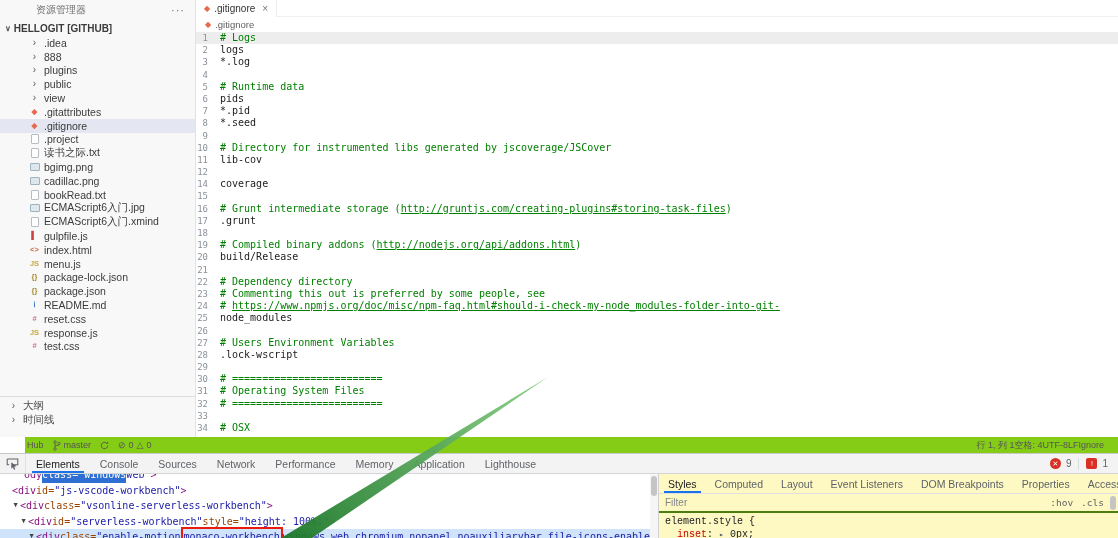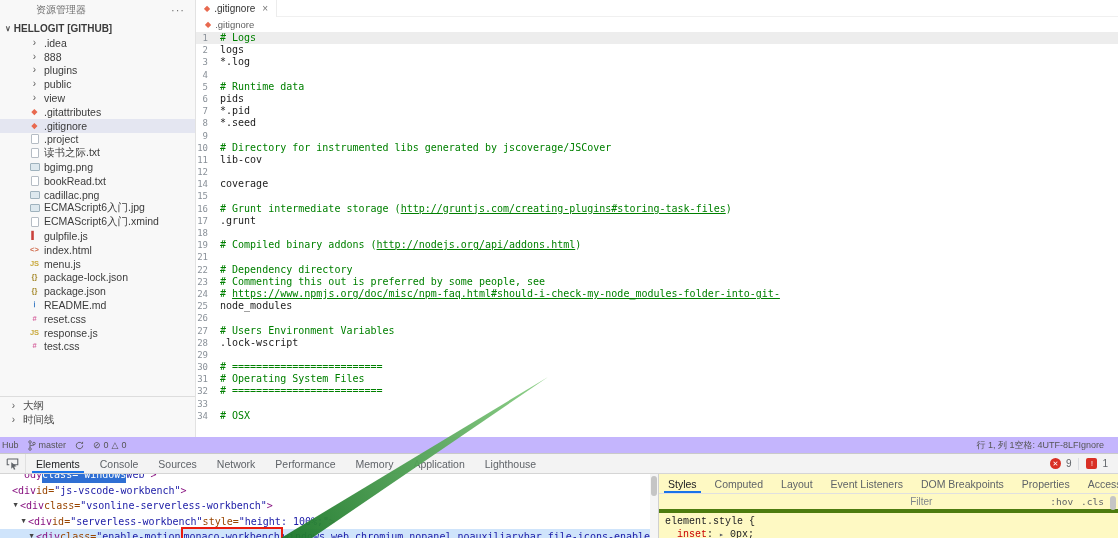--- a/index.html
+++ b/index.html
@@ -37,21 +37,21 @@
   .breadcrumb .git-ico { color:#e8694f; font-size:8px; }
 
   .code { flex:1; overflow:hidden; font-family:"DejaVu Sans Mono", monospace; font-size:10px; line-height:12.2px; padding-top:1px; }
   .cl { display:flex; height:12.2px; white-space:pre; }
   .cl.cur { background:#ededed; }
   .cl .ln { width:24px; flex:none; text-align:right; padding-right:12px; color:#8a9199; font-size:9px; }
   .tok-comment { color:#008000; }
   .tok-comment-link { color:#008000; text-decoration:underline; }
   .tok-plain { color:#1c1c1c; }
 
-  .statusbar { height:16px; flex:none; display:flex; align-items:center; justify-content:space-between; font-size:9px; color:#555; padding:0 14px 0 2px; background:#c4b5fd; }
+  .statusbar { height:16px; flex:none; display:flex; align-items:center; justify-content:space-between; font-size:9px; color:#555; padding:0 14px 0 2px; background:#84cc16;margin-left:25px; }
   .st-left { display:flex; align-items:center; gap:9px; }
   .st-group { display:flex; align-items:center; gap:3px; }
   .st-right { display:flex; align-items:center; }
   .st-right span { white-space:nowrap; }
   .glyph-sm { font-size:9px; color:#555; }
 
   
   .devtools { height:103px; border-top:1px solid #c9c9c9; display:flex; flex-direction:column; background:#fef9c3; }
   .dt-tabbar { height:20px; flex:none; background:#f3f3f3; border-bottom:1px solid #d5d5d5; display:flex; align-items:stretch; font-size:10.5px; color:#5f6368; }
   .dt-inspect { width:26px; display:flex; align-items:center; justify-content:center; border-right:1px solid #e0e0e0; }
@@ -77,21 +77,21 @@
   .tok-value-annotated { color:#1a1aa6; outline:2px solid #ea1b0d; margin:0 2px; padding:0 1px; }
   .tok-value-highlight { background:#2f6fd3; color:#fff; }
   .et-scroll { position:absolute; right:0; top:0; bottom:0; width:8px; background:#f5f5f5; }
   .et-thumb { position:absolute; right:1px; top:2px; width:6px; height:20px; background:#c5c5c5; border-radius:3px; }
 
   .dt-styles { flex:1; min-width:0; border-left:1px solid #d0d0d0; display:flex; flex-direction:column; position:relative; }
   .sp-tabs { height:20px; flex:none; display:flex; align-items:stretch; font-size:10.5px; color:#5f6368; border-bottom:1px solid #e0e0e0; overflow:hidden; }
   .sp-tab { padding:0 9px; display:flex; align-items:center; position:relative; white-space:nowrap; }
   .sp-tab.active { color:#202124; }
   .sp-tab.active::after { content:""; position:absolute; left:5px; right:5px; bottom:0; height:2px; background:#1a73e8; }
-  .sp-filter { height:19px; flex:none; display:flex; align-items:center; justify-content:flex-end; border-bottom:4px solid #4d7c0f; padding:0 14px 0 6px; }
+  .sp-filter { height:19px; flex:none; display:flex; align-items:center; justify-content:space-between; border-bottom:2px solid #4d7c0f; padding:0 14px 0 6px; }
   .sp-filter input { border:none; outline:none; background:transparent; font-size:10px; color:#333; width:140px; font-family:"Liberation Sans", sans-serif; }
   .sp-filter input::placeholder { color:#80868b; }
   .sp-toggles { display:flex; gap:8px; font-size:9.5px; color:#5f6368; font-family:"DejaVu Sans Mono", monospace; }
   .sp-code { flex:1; overflow:hidden; font-family:Liberation Mono, monospace; font-size:10px; line-height:13px; padding:2px 6px 0; color:#202124; }
   .sp-prop { color:#c80000; }
   .sp-arrow { color:#5f6368; font-size:8px; }
   .sp-scroll { position:absolute; right:0; top:22px; width:8px; height:14px; }
   .sp-thumb { width:6px; height:14px; background:#c5c5c5; border-radius:3px; }
 
   
@@ -168,29 +168,29 @@
             <span>读书之际.txt</span>
           </div>
           <div class="sb-row">
             <span class="sb-col">
               <span class="fico-img"></span>
             </span>
             <span>bgimg.png</span>
           </div>
           <div class="sb-row">
             <span class="sb-col">
+              <span class="fico-img"></span>
+            </span>
+            <span>cadillac.png</span>
+          </div>
+          <div class="sb-row">
+            <span class="sb-col">
               <span class="fico-doc"></span>
             </span>
             <span>bookRead.txt</span>
-          </div>
-          <div class="sb-row">
-            <span class="sb-col">
-              <span class="fico-img"></span>
-            </span>
-            <span>cadillac.png</span>
           </div>
           <div class="sb-row">
             <span class="sb-col">
               <span class="fico-img"></span>
             </span>
             <span>ECMAScript6入门.jpg</span>
           </div>
           <div class="sb-row">
             <span class="sb-col">
               <span class="fico-doc"></span>
@@ -293,20 +293,21 @@
           <div class="cl"><span class="ln">9</span></div>
           <div class="cl"><span class="ln">10</span><span class="tok-comment"># Directory for instrumented libs generated by jscoverage/JSCover</span></div>
           <div class="cl"><span class="ln">11</span><span class="tok-plain">lib-cov</span></div>
           <div class="cl"><span class="ln">12</span></div>
           <div class="cl"><span class="ln">14</span><span class="tok-plain">coverage</span></div>
           <div class="cl"><span class="ln">15</span></div>
           <div class="cl"><span class="ln">16</span><span class="tok-comment"># Grunt intermediate storage (</span><span class="tok-comment-link">http://gruntjs.com/creating-plugins#storing-task-files</span><span class="tok-comment">)</span></div>
           <div class="cl"><span class="ln">17</span><span class="tok-plain">.grunt</span></div>
           <div class="cl"><span class="ln">18</span></div>
           <div class="cl"><span class="ln">19</span><span class="tok-comment"># Compiled binary addons (</span><span class="tok-comment-link">http://nodejs.org/api/addons.html</span><span class="tok-comment">)</span></div>
+          <div class="cl"><span class="ln">20</span><span class="tok-plain">build/Release</span></div>
           <div class="cl"><span class="ln">21</span></div>
           <div class="cl"><span class="ln">22</span><span class="tok-comment"># Dependency directory</span></div>
           <div class="cl"><span class="ln">23</span><span class="tok-comment"># Commenting this out is preferred by some people, see</span></div>
           <div class="cl"><span class="ln">24</span><span class="tok-comment"># </span><span class="tok-comment-link">https://www.npmjs.org/doc/misc/npm-faq.html#should-i-check-my-node_modules-folder-into-git-</span></div>
           <div class="cl"><span class="ln">25</span><span class="tok-plain">node_modules</span></div>
           <div class="cl"><span class="ln">26</span></div>
           <div class="cl"><span class="ln">27</span><span class="tok-comment"># Users Environment Variables</span></div>
           <div class="cl"><span class="ln">28</span><span class="tok-plain">.lock-wscript</span></div>
           <div class="cl"><span class="ln">29</span></div>
           <div class="cl"><span class="ln">30</span><span class="tok-comment"># =========================</span></div>

